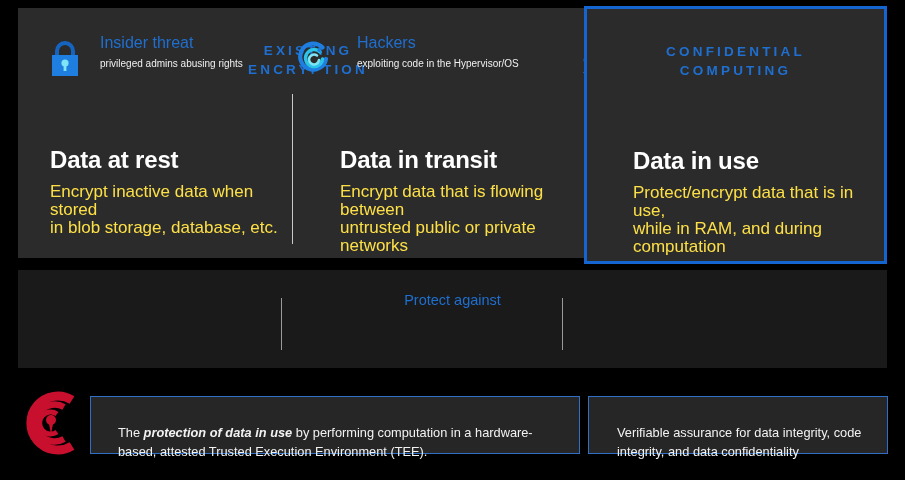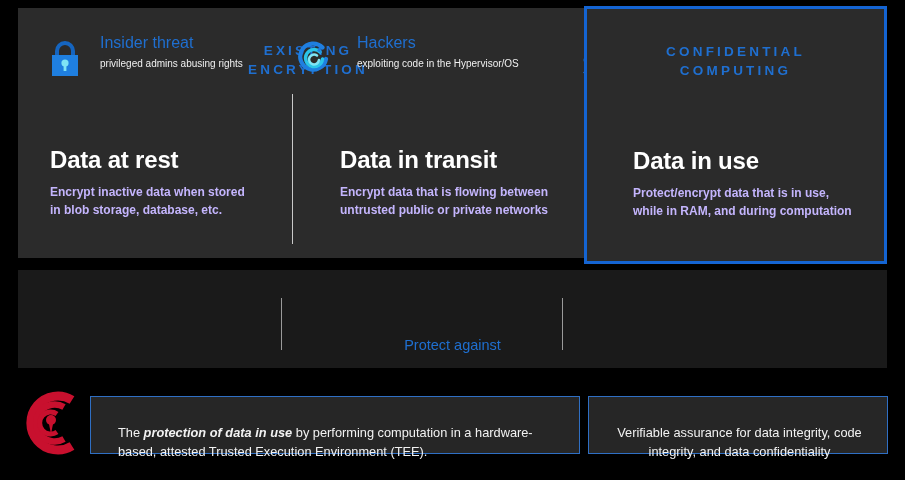--- a/index.html
+++ b/index.html
@@ -77,23 +77,23 @@
     top: 138px;
     font-size: 24px;
     font-weight: 700;
     color: #ffffff;
     letter-spacing: -0.2px;
     white-space: nowrap;
   }
   .col-sub {
     position: absolute;
     top: 175px;
-    font-size: 12px;
-    font-weight: 700;
-    color: #c4b5fd;
+    font-size: 17px;
+    font-weight: 400;
+    color: #fde047;
     line-height: 18px;
     white-space: pre-line;
   }
   .col-rest .col-title,  .col-rest .col-sub    { left: 32px; }
   .col-transit .col-title, .col-transit .col-sub { left: 48px; }
   .col-use .col-title,   .col-use .col-sub     { left: 46px; }
 
   
   .mid-panel {
     position: absolute;
@@ -105,21 +105,20 @@
   }
   .mid-heading {
     position: absolute;
     top: 22px;
     left: 0;
     width: 869px;
     text-align: center;
     color: #1f6fd0;
     font-size: 14.5px;
     font-weight: 400;
-    margin-top: 45px;
   }
   .threat {
     position: absolute;
     top: 34px;
     height: 52px;
   }
   .threat .ticon {
     position: absolute;
     left: 0;
     top: 4px;
@@ -180,21 +179,21 @@
   .callout p {
     margin: 16px;
     position: absolute;
     top: 10px;
     left: 11px;
     right: 9px;
     color: #f2f2f2;
     font-size: 12.8px;
     line-height: 19px;
   }
-  .callout-b p { left: 12px; text-align: center; }
+  .callout-b p { left: 12px; }
   .em-bi { font-weight: 700; font-style: italic; }
 </style>
 </head>
 <body>
 
 <div class="stage">
 
   <div class="top-panel">
 
     <div class="eyebrow wide">

